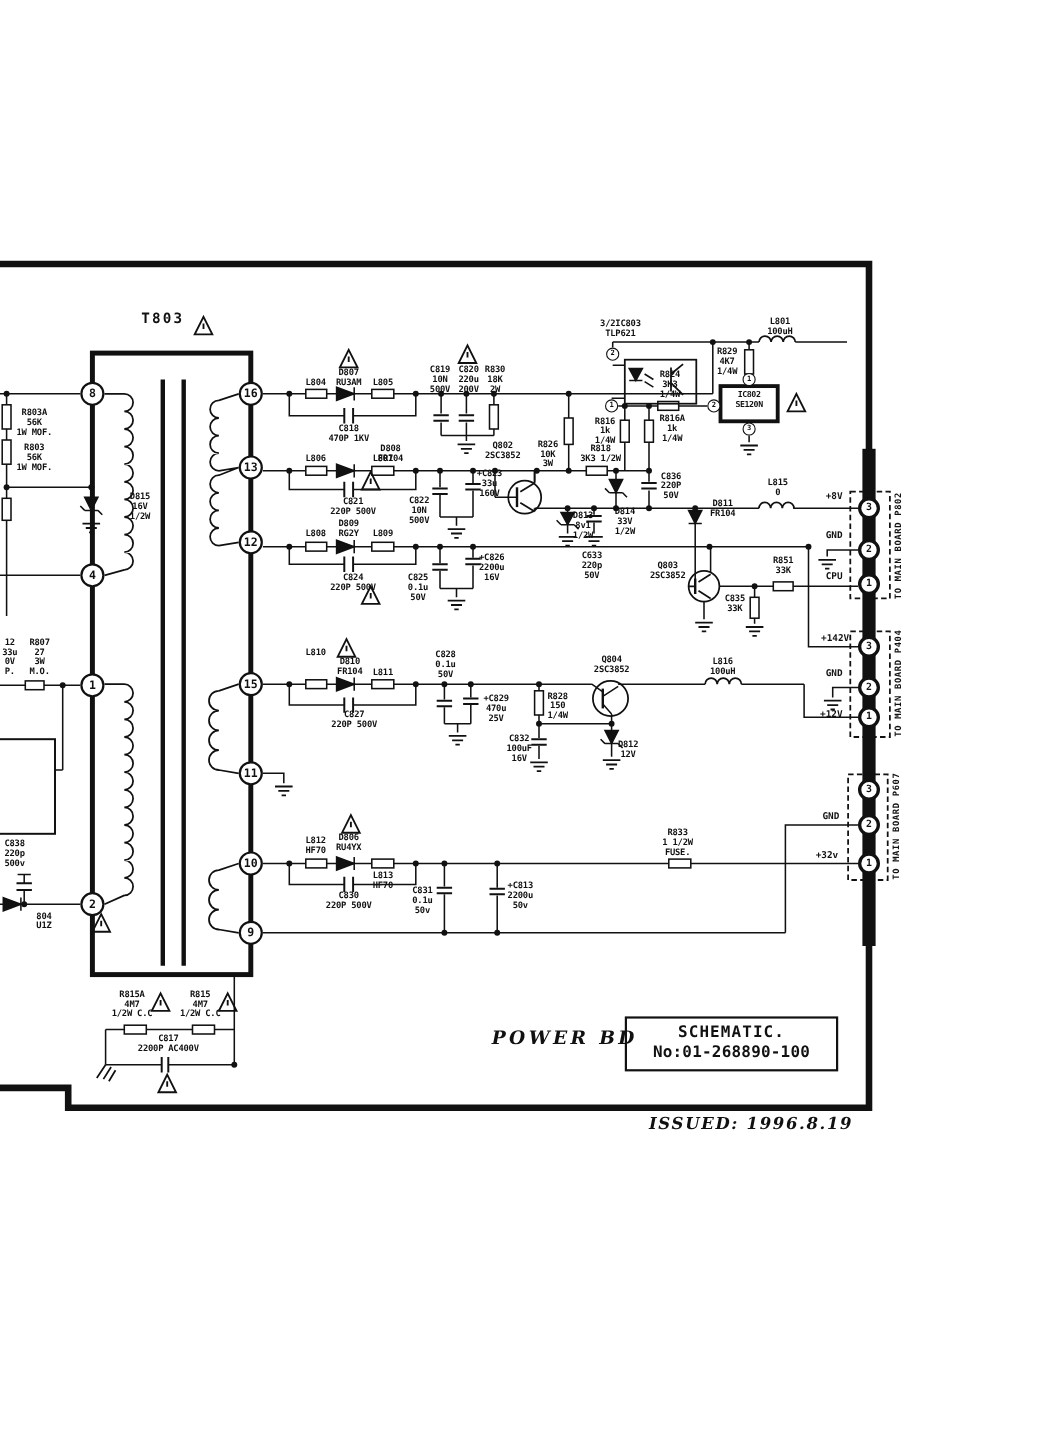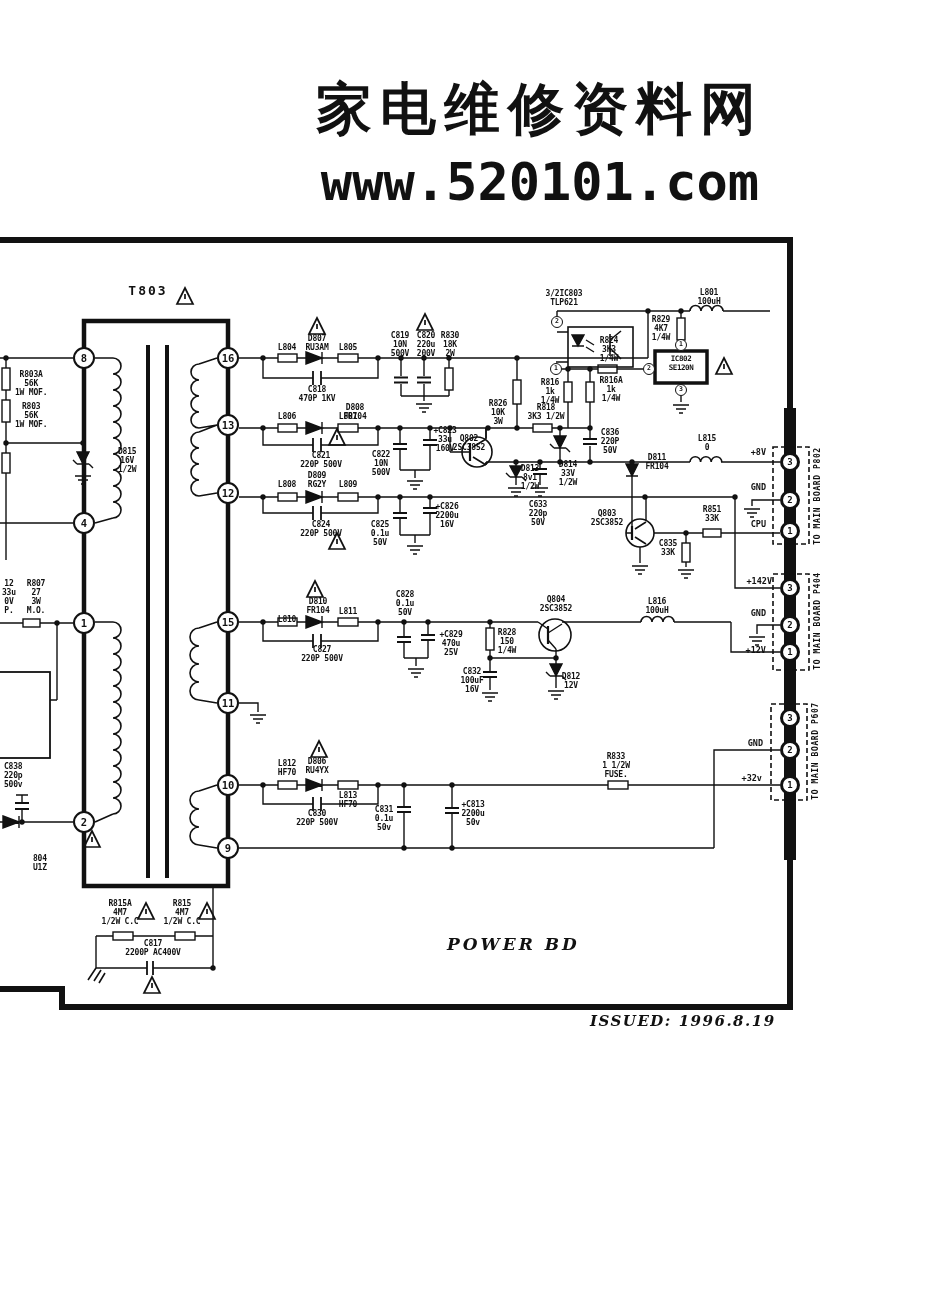--- a/index.html
+++ b/index.html
@@ -32,22 +32,20 @@
   .schline1{font:bold 14.5px/1.25 "DejaVu Sans Mono",monospace;margin-top:4px;letter-spacing:1px}
   .schline2{font:bold 14.5px/1.25 "DejaVu Sans Mono",monospace;letter-spacing:0.2px}
   .issued{position:absolute;left:590px;top:1012px;font-family:"DejaVu Serif",serif;font-style:italic;
        font-weight:bold;font-size:15px;letter-spacing:1.5px}
 </style>
 </head>
 <body>
 
 <div class="page">
 
-  <div class="site-name">家电维修资料网</div>
-  <div class="site-url">www.520101.com</div>
 
   <svg class="schem" width="950" height="1304" viewBox="0 0 950 1304">
     <g stroke="#111" fill="none">
       <g>
         <path d="M0,240 H790 V1007 H62 V989 H0" stroke-width="6"></path>
         <rect x="784" y="408" width="12" height="452" fill="#111" stroke="none"></rect>
         <rect x="773" y="447" width="36" height="97" stroke-width="1.6" stroke-dasharray="5,3"></rect>
         <rect x="773" y="574" width="36" height="96" stroke-width="1.6" stroke-dasharray="5,3"></rect>
         <rect x="771" y="704" width="36" height="96" stroke-width="1.6" stroke-dasharray="5,3"></rect>
       </g>
@@ -241,21 +239,21 @@
 33u
 0V
 P.</div>
       <div class="lbl" style="left: 36px; top: 580px;">R807
 27
 3W
 M.O.</div>
       <div class="lbl la" style="left: 4px; top: 763px;">C838
 220p
 500v</div>
-      <div class="lbl la" style="left: 2px; top: 855px; padding-left: 31px;">804
+      <div class="lbl la" style="left: 2px; top: 829px; padding-left: 31px;">804
 U1Z</div>
       <div class="lbl t8" style="left: 148px; top: 284px;">T803</div>
       <div class="lbl" style="left: 287px; top: 344px;">L804</div>
       <div class="lbl" style="left: 317px; top: 335px;">D807
 RU3AM</div>
       <div class="lbl" style="left: 348px; top: 344px;">L805</div>
       <div class="lbl" style="left: 317px; top: 386px;">C818
 470P 1KV</div>
       <div class="lbl" style="left: 400px; top: 332px;">C819
 10N
@@ -280,21 +278,21 @@
       <div class="lbl" style="left: 709px; top: 289px;">L801
 100uH</div>
       <div class="lbl ic" style="left: 681px; top: 354px;">IC802
 SE120N</div>
       <div class="lbl" style="left: 550px; top: 379px;">R816
 1k
 1/4W</div>
       <div class="lbl" style="left: 611px; top: 377px;">R816A
 1k
 1/4W</div>
-      <div class="lbl" style="left: 469px; top: 401px; margin-top: 34px;">Q802
+      <div class="lbl" style="left: 457px; top: 401px;">Q802
 2SC3852</div>
       <div class="lbl" style="left: 546px; top: 404px;">R818
 3K3 1/2W</div>
       <div class="lbl" style="left: 381px; top: 451px;">C822
 10N
 500V</div>
       <div class="lbl" style="left: 445px; top: 427px;">+C823
 33u
 160V</div>
       <div class="lbl" style="left: 484px; top: 465px; margin-left: 46px;">D813
@@ -330,21 +328,21 @@
 2200u
 16V</div>
       <div class="lbl" style="left: 607px; top: 510px;">Q803
 2SC3852</div>
       <div class="lbl" style="left: 668px; top: 540px;">C835
 33K</div>
       <div class="lbl" style="left: 712px; top: 506px;">R851
 33K</div>
       <div class="lbl" style="left: 707px; top: 435px;">L815
 0</div>
-      <div class="lbl" style="left: 287px; top: 616px;">L810</div>
+      <div class="lbl" style="left: 287px; top: 589px;">L810</div>
       <div class="lbl" style="left: 318px; top: 598px;">D810
 FR104</div>
       <div class="lbl" style="left: 348px; top: 608px;">L811</div>
       <div class="lbl" style="left: 322px; top: 646px;">C827
 220P 500V</div>
       <div class="lbl" style="left: 405px; top: 591px;">C828
 0.1u
 50V</div>
       <div class="lbl" style="left: 451px; top: 631px;">+C829
 470u
@@ -418,14 +416,18 @@
       <div class="sig" style="left: 766px; top: 613px;">GND</div>
       <div class="sig" style="left: 766px; top: 650px;">+12V</div>
       <div class="sig" style="left: 763px; top: 743px;">GND</div>
       <div class="sig" style="left: 762px; top: 778px;">+32v</div>
       <div class="rot" style="left: 817px; top: 496px;">TO MAIN BOARD P802</div>
       <div class="rot" style="left: 817px; top: 621px;">TO MAIN BOARD P404</div>
       <div class="rot" style="left: 815px; top: 751px;">TO MAIN BOARD P607</div>
     </div>
 
   <div class="powerbd">POWER BD</div>
+  <div class="schbox">
+    <div class="schline1">SCHEMATIC.</div>
+    <div class="schline2">No:01-268890-100</div>
+  </div>
   <div class="issued">ISSUED: 1996.8.19</div>
 </div>
 
 </body></html>

